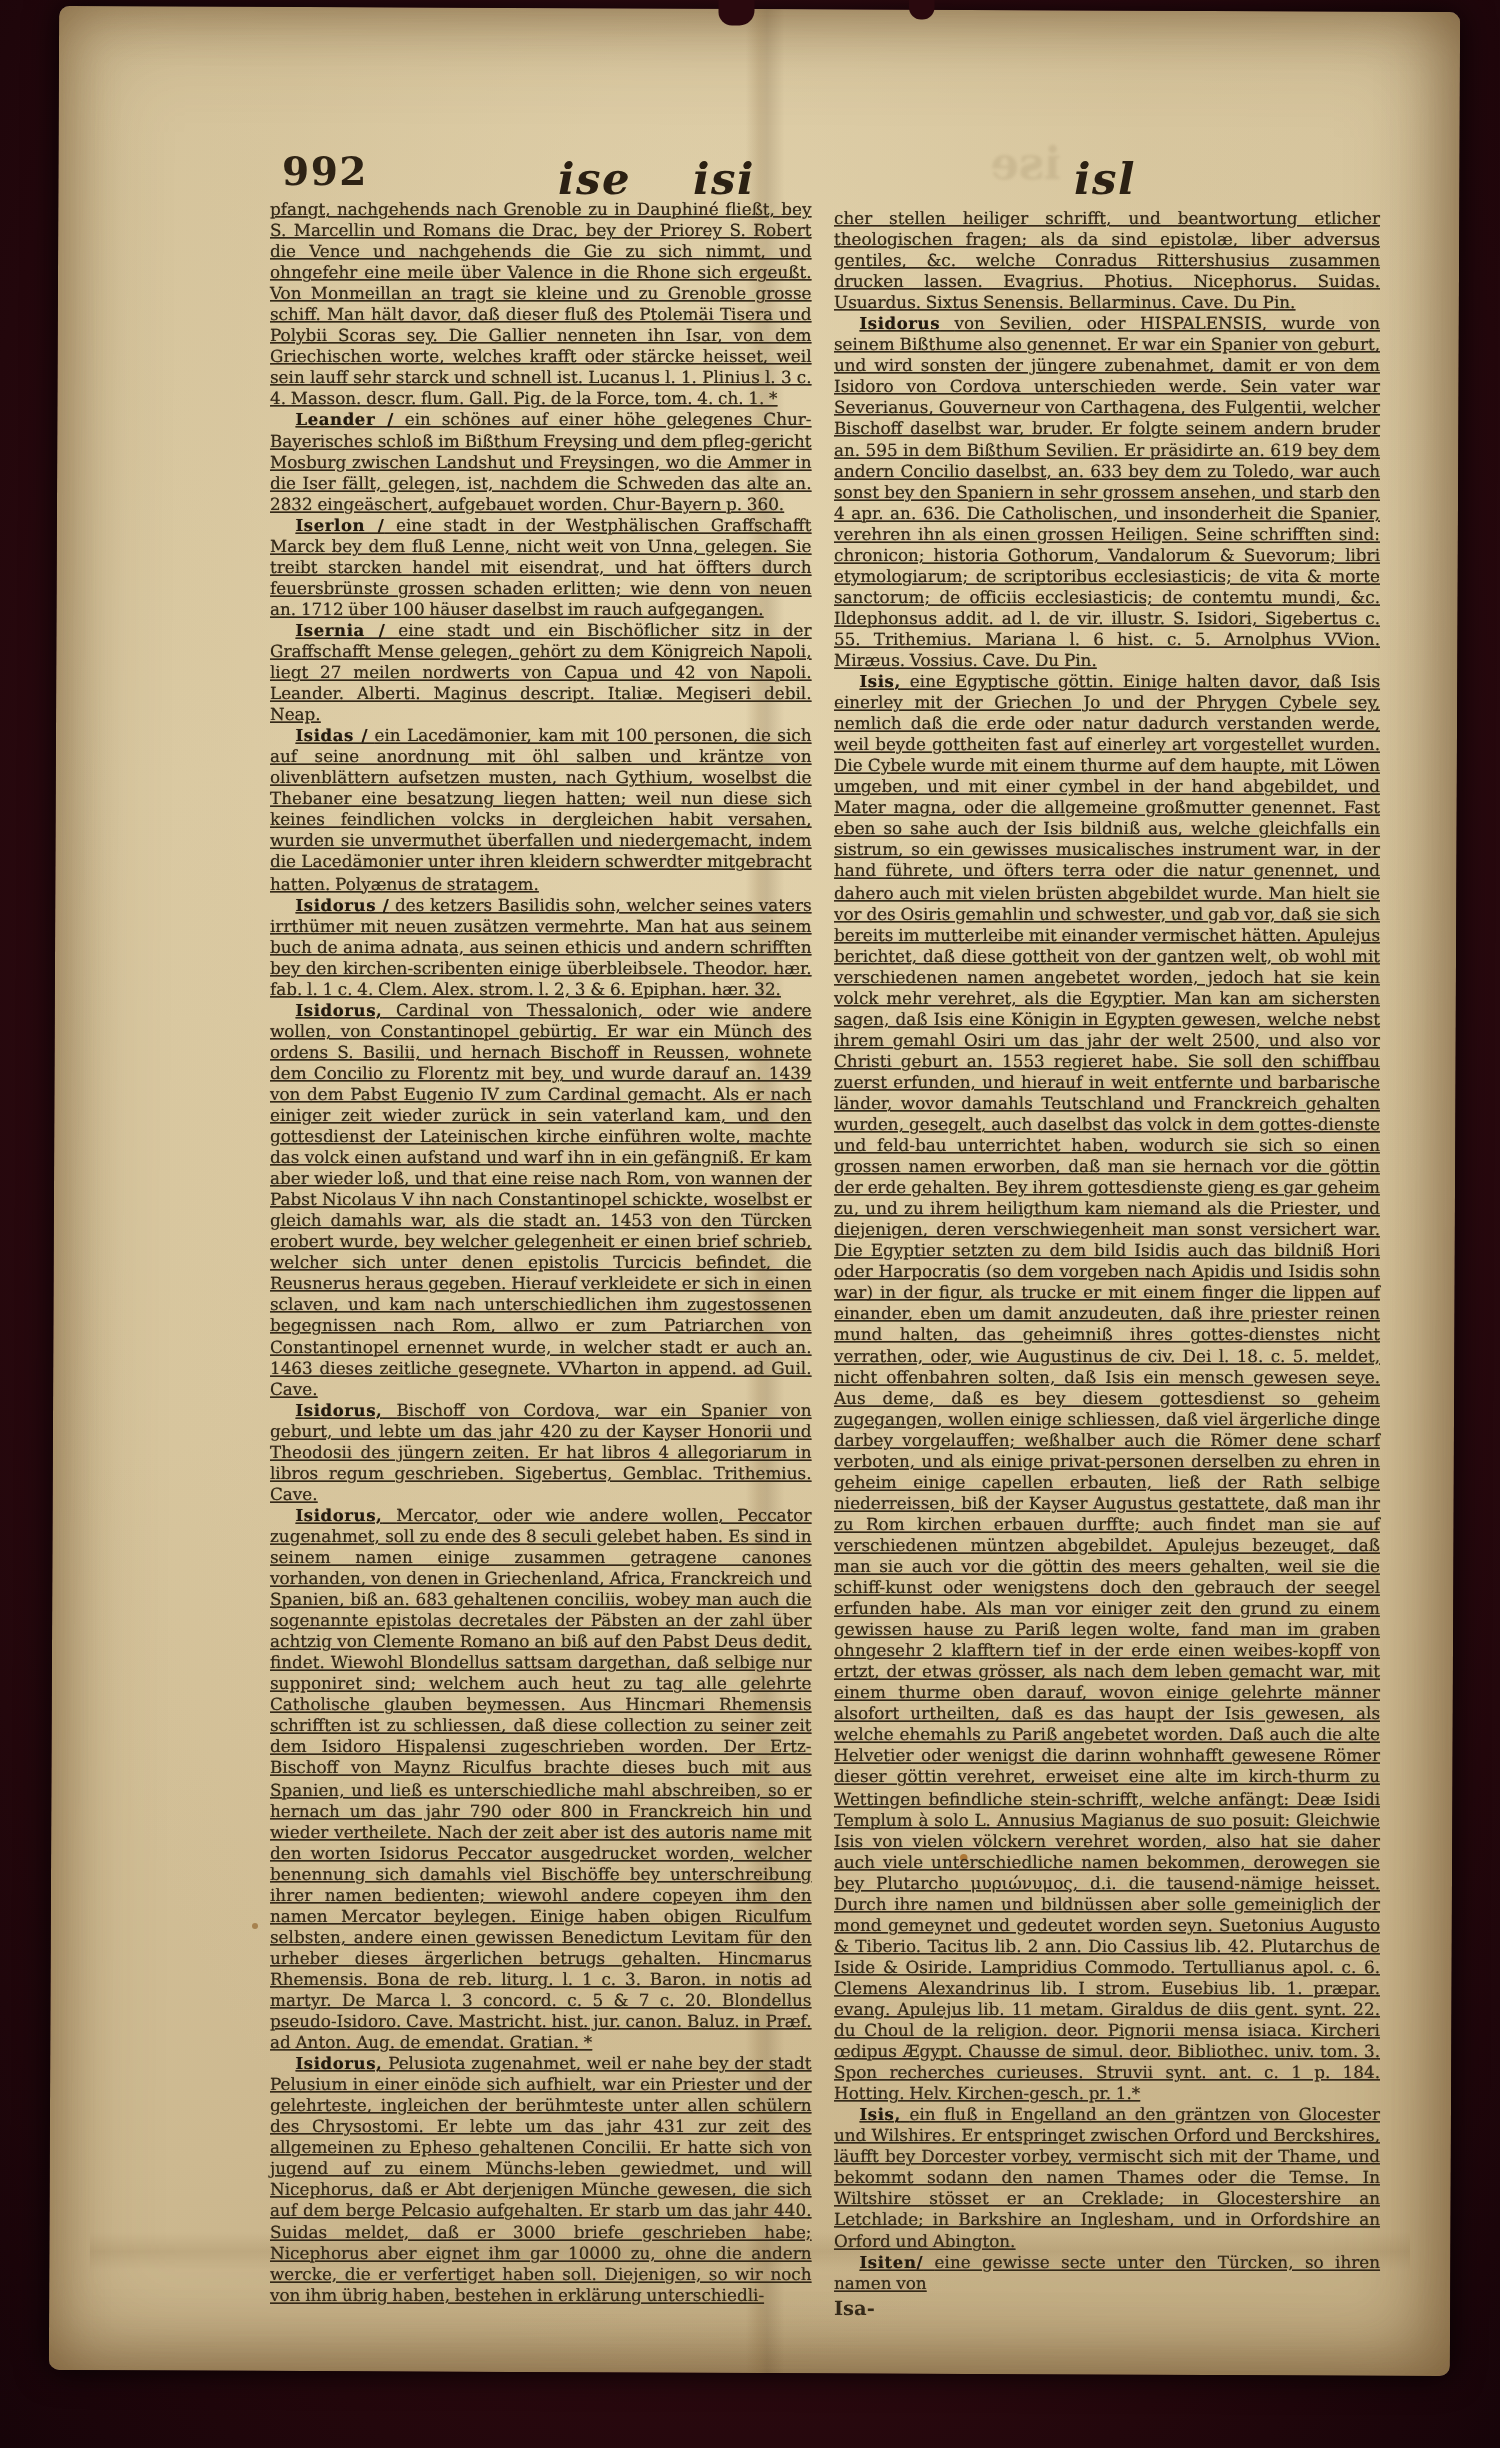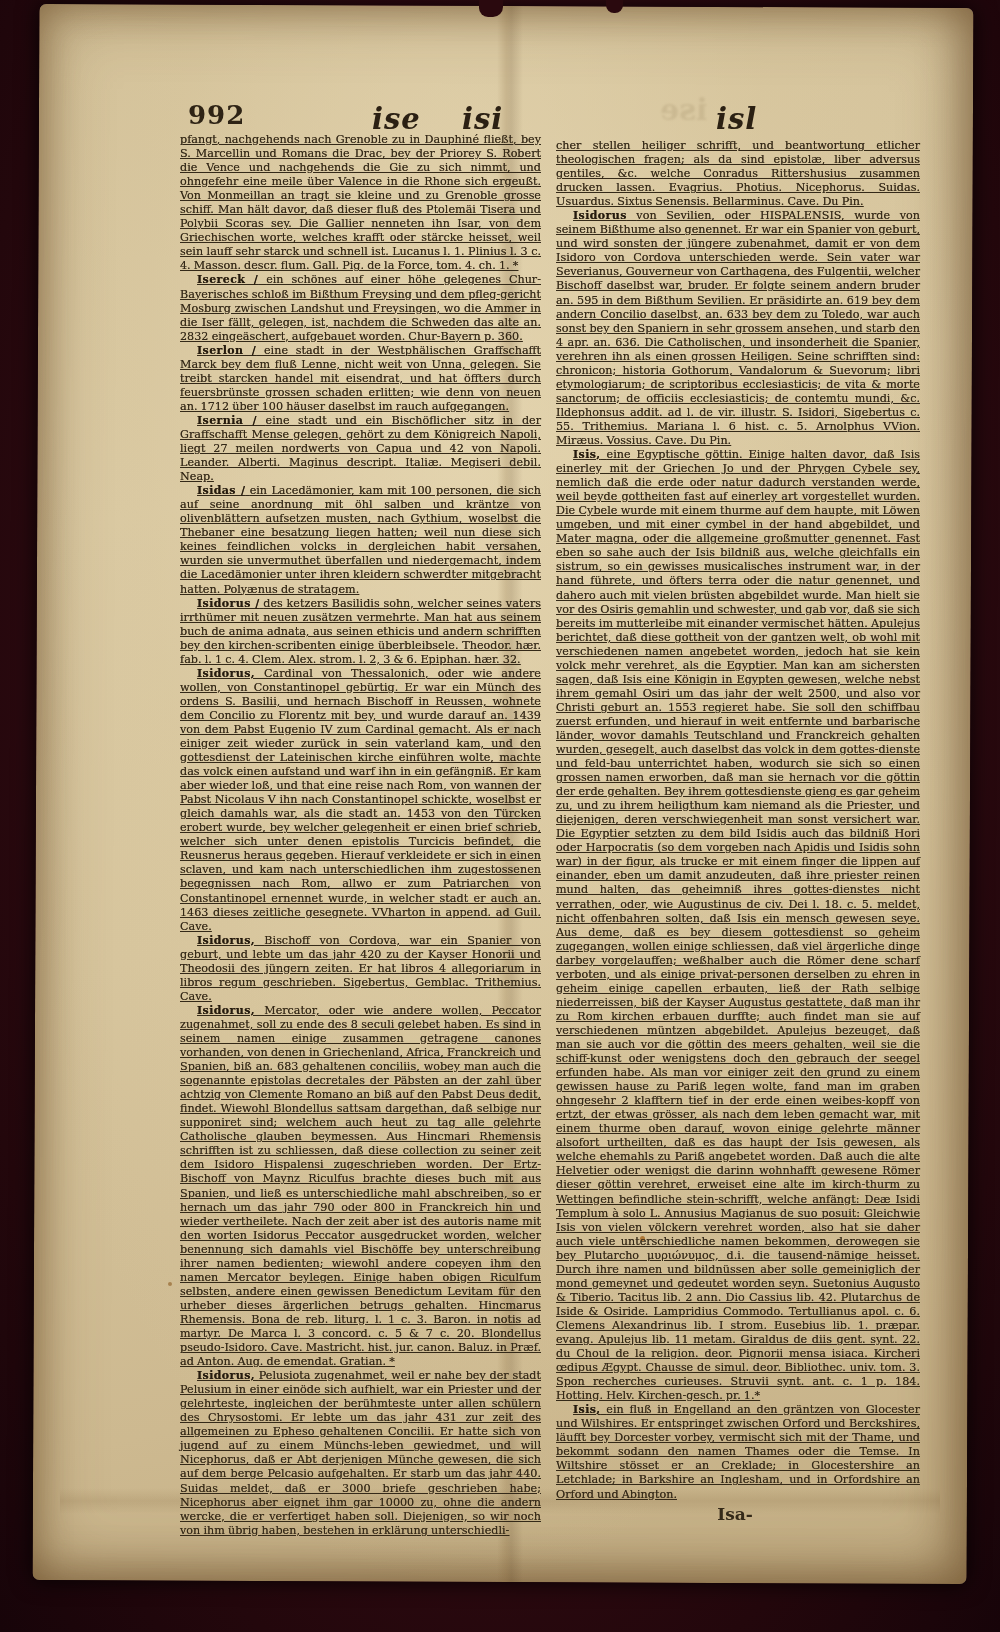--- a/index.html
+++ b/index.html
@@ -41,21 +41,21 @@
   .col-l { left:180px; } .col-r { left:556px; top:139px; width:364px; }
   .col p {
     margin:0; text-align:justify; text-indent:17px;
     font-size:11.2px; line-height:14.05px;
     text-shadow: 0 0 .45px rgba(46,30,12,.65);
     word-spacing:-0.4px;
     text-decoration:underline;
   }
   .col p.cont { text-indent:0; }
   .head { font-weight:bold; font-size:11px; letter-spacing:.4px; color:#241a0e; }
-  .catchword { text-align:center; font-size:17px; font-weight:bold; color:#342918;
+  .catchword { text-align:left; font-size:13px; font-weight:bold; color:#342918;
     padding-right:6px; margin-top:2px; }
   .speck1 { position:absolute; left:640px; top:1236px; width:5px; height:5px;
     border-radius:50%; background:#a4661f; opacity:.8; }
   .speck2 { position:absolute; left:168px; top:1282px; width:4px; height:4px;
     border-radius:50%; background:#8a5a22; opacity:.6; }
 </style>
 </head>
 <body>
 
 <div class="scan">
@@ -69,31 +69,32 @@
 
   <div class="ghost">ise</div>
 
   <div class="pagenum">992</div>
   <div class="rh rh1">ise</div>
   <div class="rh rh2">isi</div>
   <div class="rh rh3">isl</div>
 
   <div class="col col-l">
     <p class="cont"><span>pfangt, nachgehends nach Grenoble zu in Dauphiné fließt, bey S. Marcellin und Romans die Drac, bey der Priorey S. Robert die Vence und nachgehends die Gie zu sich nimmt, und ohngefehr eine meile über Valence in die Rhone sich ergeußt. Von Monmeillan an tragt sie kleine und zu Grenoble grosse schiff. Man hält davor, daß dieser fluß des Ptolemäi Tisera und Polybii Scoras sey. Die Gallier nenneten ihn Isar, von dem Griechischen worte, welches krafft oder stärcke heisset, weil sein lauff sehr starck und schnell ist. Lucanus l. 1. Plinius l. 3 c. 4. Masson. descr. flum. Gall. Pig. de la Force, tom. 4. ch. 1. *</span></p>
-    <p><span class="head">Isereck /</span> <span>ein schönes auf einer höhe gelegenes Chur-Bayerisches schloß im Bißthum Freysing und dem pfleg-gericht Mosburg zwischen Landshut und Freysingen, wo die Ammer in die Iser fällt, gelegen, ist, nachdem die Schweden das alte an. 2832 eingeäschert, aufgebauet worden. Chur-Bayern p. 360.</span></p>
+    <p><span class="head">Leander /</span> <span>ein schönes auf einer höhe gelegenes Chur-Bayerisches schloß im Bißthum Freysing und dem pfleg-gericht Mosburg zwischen Landshut und Freysingen, wo die Ammer in die Iser fällt, gelegen, ist, nachdem die Schweden das alte an. 2832 eingeäschert, aufgebauet worden. Chur-Bayern p. 360.</span></p>
     <p><span class="head">Iserlon /</span> <span>eine stadt in der Westphälischen Graffschafft Marck bey dem fluß Lenne, nicht weit von Unna, gelegen. Sie treibt starcken handel mit eisendrat, und hat öffters durch feuersbrünste grossen schaden erlitten; wie denn von neuen an. 1712 über 100 häuser daselbst im rauch aufgegangen.</span></p>
     <p><span class="head">Isernia /</span> <span>eine stadt und ein Bischöflicher sitz in der Graffschafft Mense gelegen, gehört zu dem Königreich Napoli, liegt 27 meilen nordwerts von Capua und 42 von Napoli. Leander. Alberti. Maginus descript. Italiæ. Megiseri debil. Neap.</span></p>
     <p><span class="head">Isidas /</span> <span>ein Lacedämonier, kam mit 100 personen, die sich auf seine anordnung mit öhl salben und kräntze von olivenblättern aufsetzen musten, nach Gythium, woselbst die Thebaner eine besatzung liegen hatten; weil nun diese sich keines feindlichen volcks in dergleichen habit versahen, wurden sie unvermuthet überfallen und niedergemacht, indem die Lacedämonier unter ihren kleidern schwerdter mitgebracht hatten. Polyænus de stratagem.</span></p>
     <p><span class="head">Isidorus /</span> <span>des ketzers Basilidis sohn, welcher seines vaters irrthümer mit neuen zusätzen vermehrte. Man hat aus seinem buch de anima adnata, aus seinen ethicis und andern schrifften bey den kirchen-scribenten einige überbleibsele. Theodor. hær. fab. l. 1 c. 4. Clem. Alex. strom. l. 2, 3 &amp; 6. Epiphan. hær. 32.</span></p>
     <p><span class="head">Isidorus,</span> <span>Cardinal von Thessalonich, oder wie andere wollen, von Constantinopel gebürtig. Er war ein Münch des ordens S. Basilii, und hernach Bischoff in Reussen, wohnete dem Concilio zu Florentz mit bey, und wurde darauf an. 1439 von dem Pabst Eugenio IV zum Cardinal gemacht. Als er nach einiger zeit wieder zurück in sein vaterland kam, und den gottesdienst der Lateinischen kirche einführen wolte, machte das volck einen aufstand und warf ihn in ein gefängniß. Er kam aber wieder loß, und that eine reise nach Rom, von wannen der Pabst Nicolaus V ihn nach Constantinopel schickte, woselbst er gleich damahls war, als die stadt an. 1453 von den Türcken erobert wurde, bey welcher gelegenheit er einen brief schrieb, welcher sich unter denen epistolis Turcicis befindet, die Reusnerus heraus gegeben. Hierauf verkleidete er sich in einen sclaven, und kam nach unterschiedlichen ihm zugestossenen begegnissen nach Rom, allwo er zum Patriarchen von Constantinopel ernennet wurde, in welcher stadt er auch an. 1463 dieses zeitliche gesegnete. VVharton in append. ad Guil. Cave.</span></p>
     <p><span class="head">Isidorus,</span> <span>Bischoff von Cordova, war ein Spanier von geburt, und lebte um das jahr 420 zu der Kayser Honorii und Theodosii des jüngern zeiten. Er hat libros 4 allegoriarum in libros regum geschrieben. Sigebertus, Gemblac. Trithemius. Cave.</span></p>
     <p><span class="head">Isidorus,</span> <span>Mercator, oder wie andere wollen, Peccator zugenahmet, soll zu ende des 8 seculi gelebet haben. Es sind in seinem namen einige zusammen getragene canones vorhanden, von denen in Griechenland, Africa, Franckreich und Spanien, biß an. 683 gehaltenen conciliis, wobey man auch die sogenannte epistolas decretales der Päbsten an der zahl über achtzig von Clemente Romano an biß auf den Pabst Deus dedit, findet. Wiewohl Blondellus sattsam dargethan, daß selbige nur supponiret sind; welchem auch heut zu tag alle gelehrte Catholische glauben beymessen. Aus Hincmari Rhemensis schrifften ist zu schliessen, daß diese collection zu seiner zeit dem Isidoro Hispalensi zugeschrieben worden. Der Ertz-Bischoff von Maynz Riculfus brachte dieses buch mit aus Spanien, und ließ es unterschiedliche mahl abschreiben, so er hernach um das jahr 790 oder 800 in Franckreich hin und wieder vertheilete. Nach der zeit aber ist des autoris name mit den worten Isidorus Peccator ausgedrucket worden, welcher benennung sich damahls viel Bischöffe bey unterschreibung ihrer namen bedienten; wiewohl andere copeyen ihm den namen Mercator beylegen. Einige haben obigen Riculfum selbsten, andere einen gewissen Benedictum Levitam für den urheber dieses ärgerlichen betrugs gehalten. Hincmarus Rhemensis. Bona de reb. liturg. l. 1 c. 3. Baron. in notis ad martyr. De Marca l. 3 concord. c. 5 &amp; 7 c. 20. Blondellus pseudo-Isidoro. Cave. Mastricht. hist. jur. canon. Baluz. in Præf. ad Anton. Aug. de emendat. Gratian. *</span></p>
     <p><span class="head">Isidorus,</span> <span>Pelusiota zugenahmet, weil er nahe bey der stadt Pelusium in einer einöde sich aufhielt, war ein Priester und der gelehrteste, ingleichen der berühmteste unter allen schülern des Chrysostomi. Er lebte um das jahr 431 zur zeit des allgemeinen zu Epheso gehaltenen Concilii. Er hatte sich von jugend auf zu einem Münchs-leben gewiedmet, und will Nicephorus, daß er Abt derjenigen Münche gewesen, die sich auf dem berge Pelcasio aufgehalten. Er starb um das jahr 440. Suidas meldet, daß er 3000 briefe geschrieben habe; Nicephorus aber eignet ihm gar 10000 zu, ohne die andern wercke, die er verfertiget haben soll. Diejenigen, so wir noch von ihm übrig haben, bestehen in erklärung unterschiedli-</span></p>
   </div>
 
   <div class="col col-r">
     <p class="cont"><span>cher stellen heiliger schrifft, und beantwortung etlicher theologischen fragen; als da sind epistolæ, liber adversus gentiles, &amp;c. welche Conradus Rittershusius zusammen drucken lassen. Evagrius. Photius. Nicephorus. Suidas. Usuardus. Sixtus Senensis. Bellarminus. Cave. Du Pin.</span></p>
     <p><span class="head">Isidorus</span> <span>von Sevilien, oder HISPALENSIS, wurde von seinem Bißthume also genennet. Er war ein Spanier von geburt, und wird sonsten der jüngere zubenahmet, damit er von dem Isidoro von Cordova unterschieden werde. Sein vater war Severianus, Gouverneur von Carthagena, des Fulgentii, welcher Bischoff daselbst war, bruder. Er folgte seinem andern bruder an. 595 in dem Bißthum Sevilien. Er präsidirte an. 619 bey dem andern Concilio daselbst, an. 633 bey dem zu Toledo, war auch sonst bey den Spaniern in sehr grossem ansehen, und starb den 4 apr. an. 636. Die Catholischen, und insonderheit die Spanier, verehren ihn als einen grossen Heiligen. Seine schrifften sind: chronicon; historia Gothorum, Vandalorum &amp; Suevorum; libri etymologiarum; de scriptoribus ecclesiasticis; de vita &amp; morte sanctorum; de officiis ecclesiasticis; de contemtu mundi, &amp;c. Ildephonsus addit. ad l. de vir. illustr. S. Isidori, Sigebertus c. 55. Trithemius. Mariana l. 6 hist. c. 5. Arnolphus VVion. Miræus. Vossius. Cave. Du Pin.</span></p>
     <p><span class="head">Isis,</span> <span>eine Egyptische göttin. Einige halten davor, daß Isis einerley mit der Griechen Jo und der Phrygen Cybele sey, nemlich daß die erde oder natur dadurch verstanden werde, weil beyde gottheiten fast auf einerley art vorgestellet wurden. Die Cybele wurde mit einem thurme auf dem haupte, mit Löwen umgeben, und mit einer cymbel in der hand abgebildet, und Mater magna, oder die allgemeine großmutter genennet. Fast eben so sahe auch der Isis bildniß aus, welche gleichfalls ein sistrum, so ein gewisses musicalisches instrument war, in der hand führete, und öfters terra oder die natur genennet, und dahero auch mit vielen brüsten abgebildet wurde. Man hielt sie vor des Osiris gemahlin und schwester, und gab vor, daß sie sich bereits im mutterleibe mit einander vermischet hätten. Apulejus berichtet, daß diese gottheit von der gantzen welt, ob wohl mit verschiedenen namen angebetet worden, jedoch hat sie kein volck mehr verehret, als die Egyptier. Man kan am sichersten sagen, daß Isis eine Königin in Egypten gewesen, welche nebst ihrem gemahl Osiri um das jahr der welt 2500, und also vor Christi geburt an. 1553 regieret habe. Sie soll den schiffbau zuerst erfunden, und hierauf in weit entfernte und barbarische länder, wovor damahls Teutschland und Franckreich gehalten wurden, gesegelt, auch daselbst das volck in dem gottes-dienste und feld-bau unterrichtet haben, wodurch sie sich so einen grossen namen erworben, daß man sie hernach vor die göttin der erde gehalten. Bey ihrem gottesdienste gieng es gar geheim zu, und zu ihrem heiligthum kam niemand als die Priester, und diejenigen, deren verschwiegenheit man sonst versichert war. Die Egyptier setzten zu dem bild Isidis auch das bildniß Hori oder Harpocratis (so dem vorgeben nach Apidis und Isidis sohn war) in der figur, als trucke er mit einem finger die lippen auf einander, eben um damit anzudeuten, daß ihre priester reinen mund halten, das geheimniß ihres gottes-dienstes nicht verrathen, oder, wie Augustinus de civ. Dei l. 18. c. 5. meldet, nicht offenbahren solten, daß Isis ein mensch gewesen seye. Aus deme, daß es bey diesem gottesdienst so geheim zugegangen, wollen einige schliessen, daß viel ärgerliche dinge darbey vorgelauffen; weßhalber auch die Römer dene scharf verboten, und als einige privat-personen derselben zu ehren in geheim einige capellen erbauten, ließ der Rath selbige niederreissen, biß der Kayser Augustus gestattete, daß man ihr zu Rom kirchen erbauen durffte; auch findet man sie auf verschiedenen müntzen abgebildet. Apulejus bezeuget, daß man sie auch vor die göttin des meers gehalten, weil sie die schiff-kunst oder wenigstens doch den gebrauch der seegel erfunden habe. Als man vor einiger zeit den grund zu einem gewissen hause zu Pariß legen wolte, fand man im graben ohngesehr 2 klafftern tief in der erde einen weibes-kopff von ertzt, der etwas grösser, als nach dem leben gemacht war, mit einem thurme oben darauf, wovon einige gelehrte männer alsofort urtheilten, daß es das haupt der Isis gewesen, als welche ehemahls zu Pariß angebetet worden. Daß auch die alte Helvetier oder wenigst die darinn wohnhafft gewesene Römer dieser göttin verehret, erweiset eine alte im kirch-thurm zu Wettingen befindliche stein-schrifft, welche anfängt: Deæ Isidi Templum à solo L. Annusius Magianus de suo posuit: Gleichwie Isis von vielen völckern verehret worden, also hat sie daher auch viele unterschiedliche namen bekommen, derowegen sie bey Plutarcho μυριώνυμος, d.i. die tausend-nämige heisset. Durch ihre namen und bildnüssen aber solle gemeiniglich der mond gemeynet und gedeutet worden seyn. Suetonius Augusto &amp; Tiberio. Tacitus lib. 2 ann. Dio Cassius lib. 42. Plutarchus de Iside &amp; Osiride. Lampridius Commodo. Tertullianus apol. c. 6. Clemens Alexandrinus lib. I strom. Eusebius lib. 1. præpar. evang. Apulejus lib. 11 metam. Giraldus de diis gent. synt. 22. du Choul de la religion. deor. Pignorii mensa isiaca. Kircheri œdipus Ægypt. Chausse de simul. deor. Bibliothec. univ. tom. 3. Spon recherches curieuses. Struvii synt. ant. c. 1 p. 184. Hotting. Helv. Kirchen-gesch. pr. 1.*</span></p>
     <p><span class="head">Isis,</span> <span>ein fluß in Engelland an den gräntzen von Glocester und Wilshires. Er entspringet zwischen Orford und Berckshires, läufft bey Dorcester vorbey, vermischt sich mit der Thame, und bekommt sodann den namen Thames oder die Temse. In Wiltshire stösset er an Creklade; in Glocestershire an Letchlade; in Barkshire an Inglesham, und in Orfordshire an Orford und Abington.</span></p>
+    <p><span class="head">Isiten/</span> <span>eine gewisse secte unter den Türcken, so ihren namen von</span></p>
     <div class="catchword">Isa-</div>
   </div>
 </div>
 
 </body></html>

